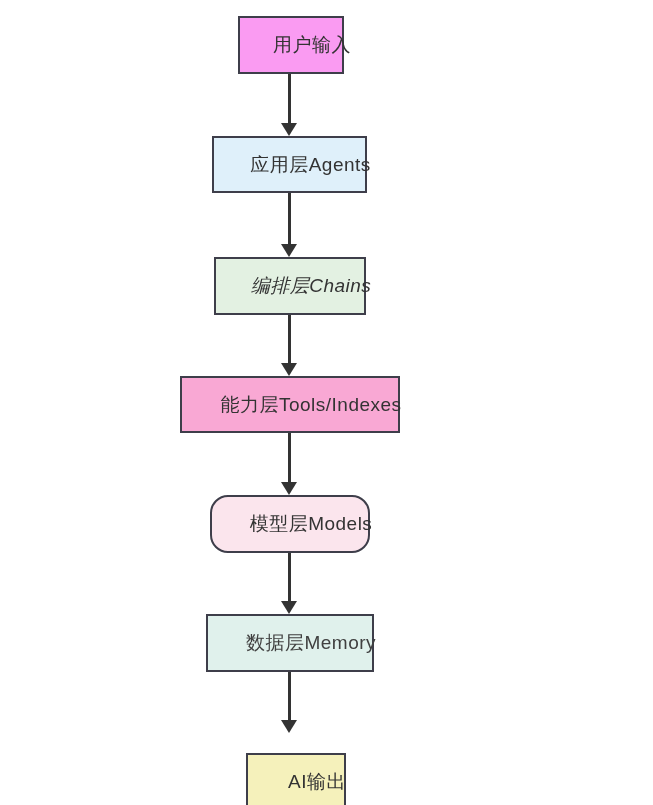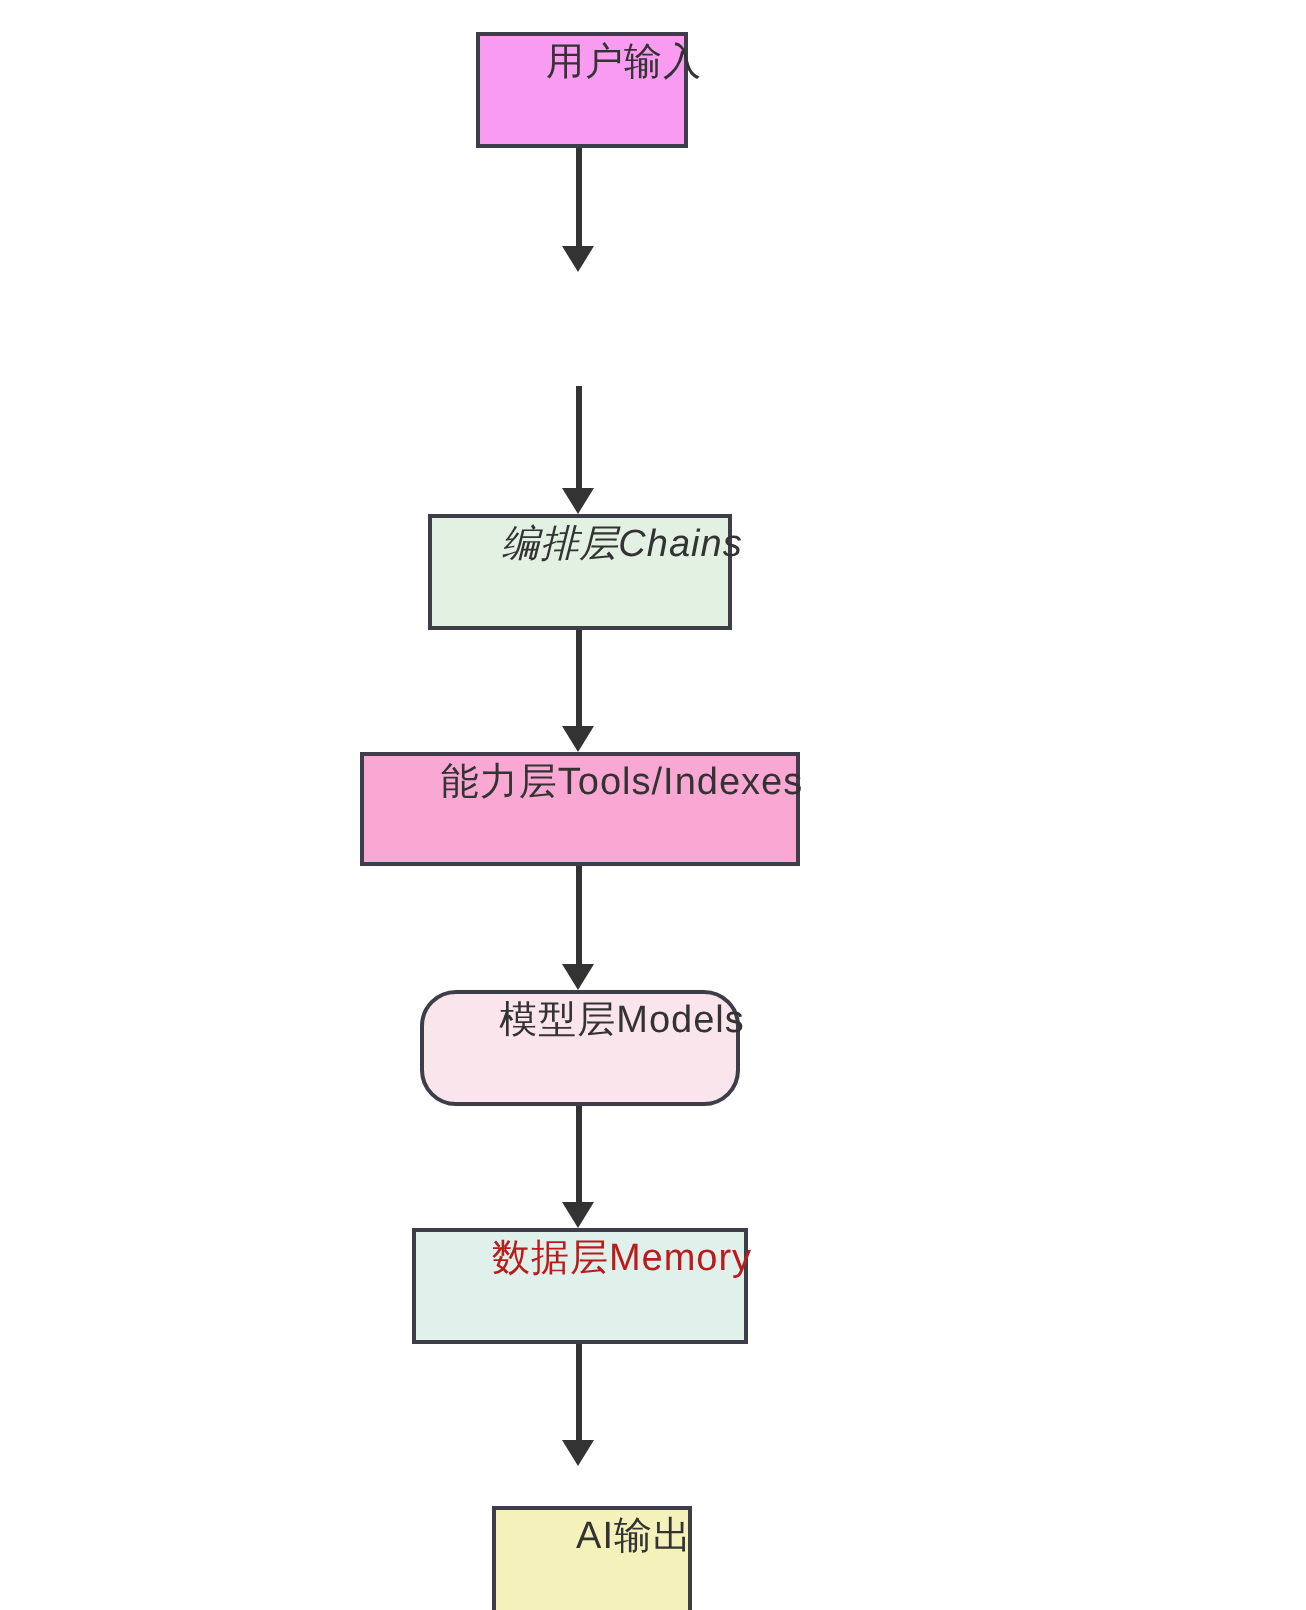--- a/index.html
+++ b/index.html
@@ -9,20 +9,21 @@
     height: 805px;
     background: #ffffff;
     font-family: "Liberation Sans", "DejaVu Sans", sans-serif;
     overflow: hidden;
   }
   .node {
     position: absolute;
     box-sizing: border-box;
     border: 2px solid #3e3e4a;
     display: flex;
+    align-items: center;
     justify-content: center;
     font-size: 19px;
     color: #333333;
     letter-spacing: 0.5px;
     white-space: nowrap;
     padding-left: 42px;
   }
   .arrow {
     position: absolute;
     width: 16px;
@@ -50,20 +51,23 @@
 
   <div class="node" style="left: 238px; top: 16px; width: 106px; height: 58px; background-color: rgb(250, 155, 242); border-color: rgb(62, 62, 74); color: rgb(51, 51, 51);">
     <span>用户输入</span>
   </div>
 
   <div class="arrow" style="left:281px; top:74px; height:62px;">
     <div class="shaft" style="background-color: rgb(51, 51, 51);"></div>
     <div class="head" style="border-top-color: rgb(51, 51, 51);"></div>
   </div>
 
+  <div class="node" style="left: 212px; top: 136px; width: 155px; height: 57px; background-color: rgb(223, 240, 250); border-color: rgb(62, 62, 74); color: rgb(51, 51, 51);">
+    <span>应用层Agents</span>
+  </div>
 
   <div class="arrow" style="left:281px; top:193px; height:64px;">
     <div class="shaft" style="background-color: rgb(51, 51, 51);"></div>
     <div class="head" style="border-top-color: rgb(51, 51, 51);"></div>
   </div>
 
   <div class="node" style="left: 214px; top: 257px; width: 152px; height: 58px; background-color: rgb(227, 241, 226); border-color: rgb(62, 62, 74); color: rgb(51, 51, 51); font-style: italic;">
     <span>编排层Chains</span>
   </div>
 
@@ -83,21 +87,21 @@
 
   <div class="node" style="left: 210px; top: 495px; width: 160px; height: 58px; background-color: rgb(251, 229, 237); border-color: rgb(62, 62, 74); color: rgb(51, 51, 51); border-radius: 18px;">
     <span>模型层Models</span>
   </div>
 
   <div class="arrow" style="left:281px; top:553px; height:61px;">
     <div class="shaft" style="background-color: rgb(51, 51, 51);"></div>
     <div class="head" style="border-top-color: rgb(51, 51, 51);"></div>
   </div>
 
-  <div class="node" style="left: 206px; top: 614px; width: 168px; height: 58px; background-color: rgb(224, 241, 236); border-color: rgb(62, 62, 74); color: #b91c1c;">
+  <div class="node" style="left: 206px; top: 614px; width: 168px; height: 58px; background-color: rgb(224, 241, 236); border-color: rgb(62, 62, 74); color: #404040;">
     <span>数据层Memory</span>
   </div>
 
   <div class="arrow" style="left:281px; top:672px; height:61px;">
     <div class="shaft" style="background-color: rgb(51, 51, 51);"></div>
     <div class="head" style="border-top-color: rgb(51, 51, 51);"></div>
   </div>
 
   <div class="node" style="left: 246px; top: 733px; width: 100px; height: 58px; background-color: rgb(245, 241, 187); border-color: rgb(62, 62, 74); color: rgb(51, 51, 51); margin-top: 20px;">
     <span>AI输出</span>

